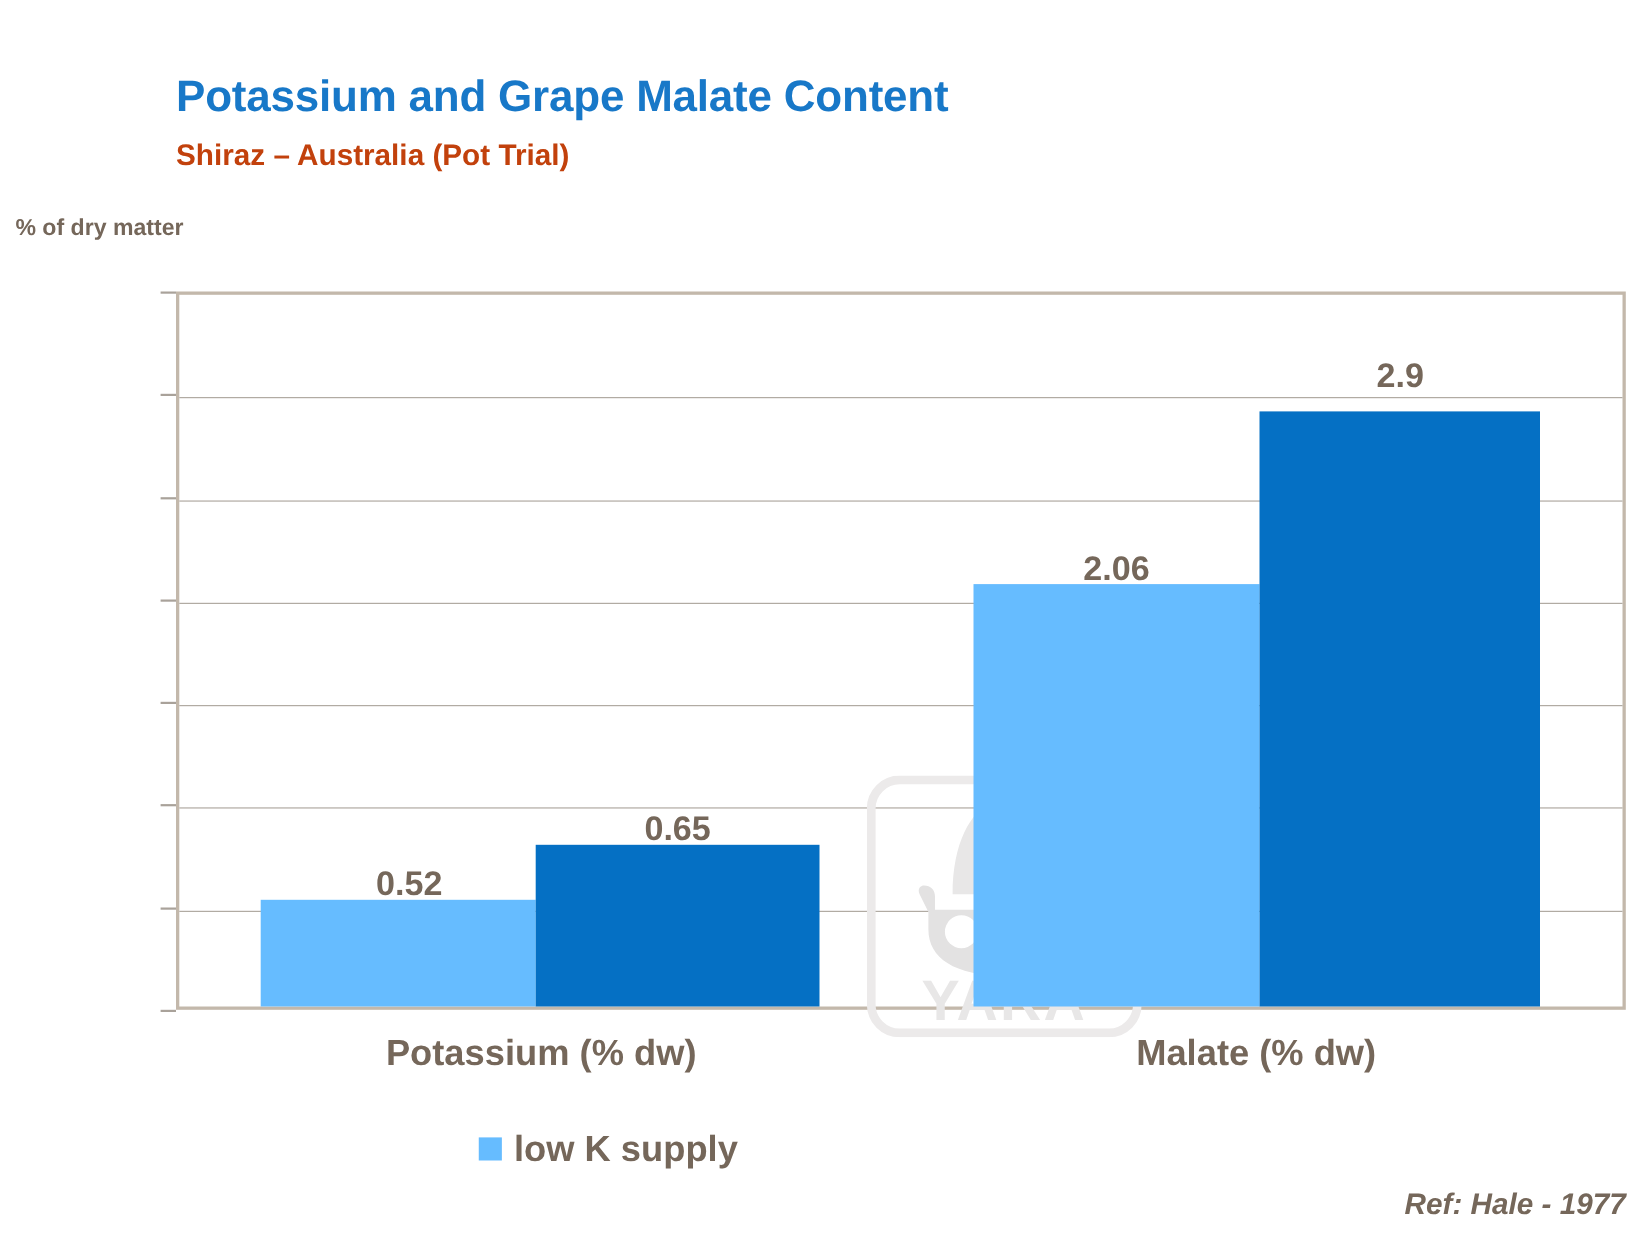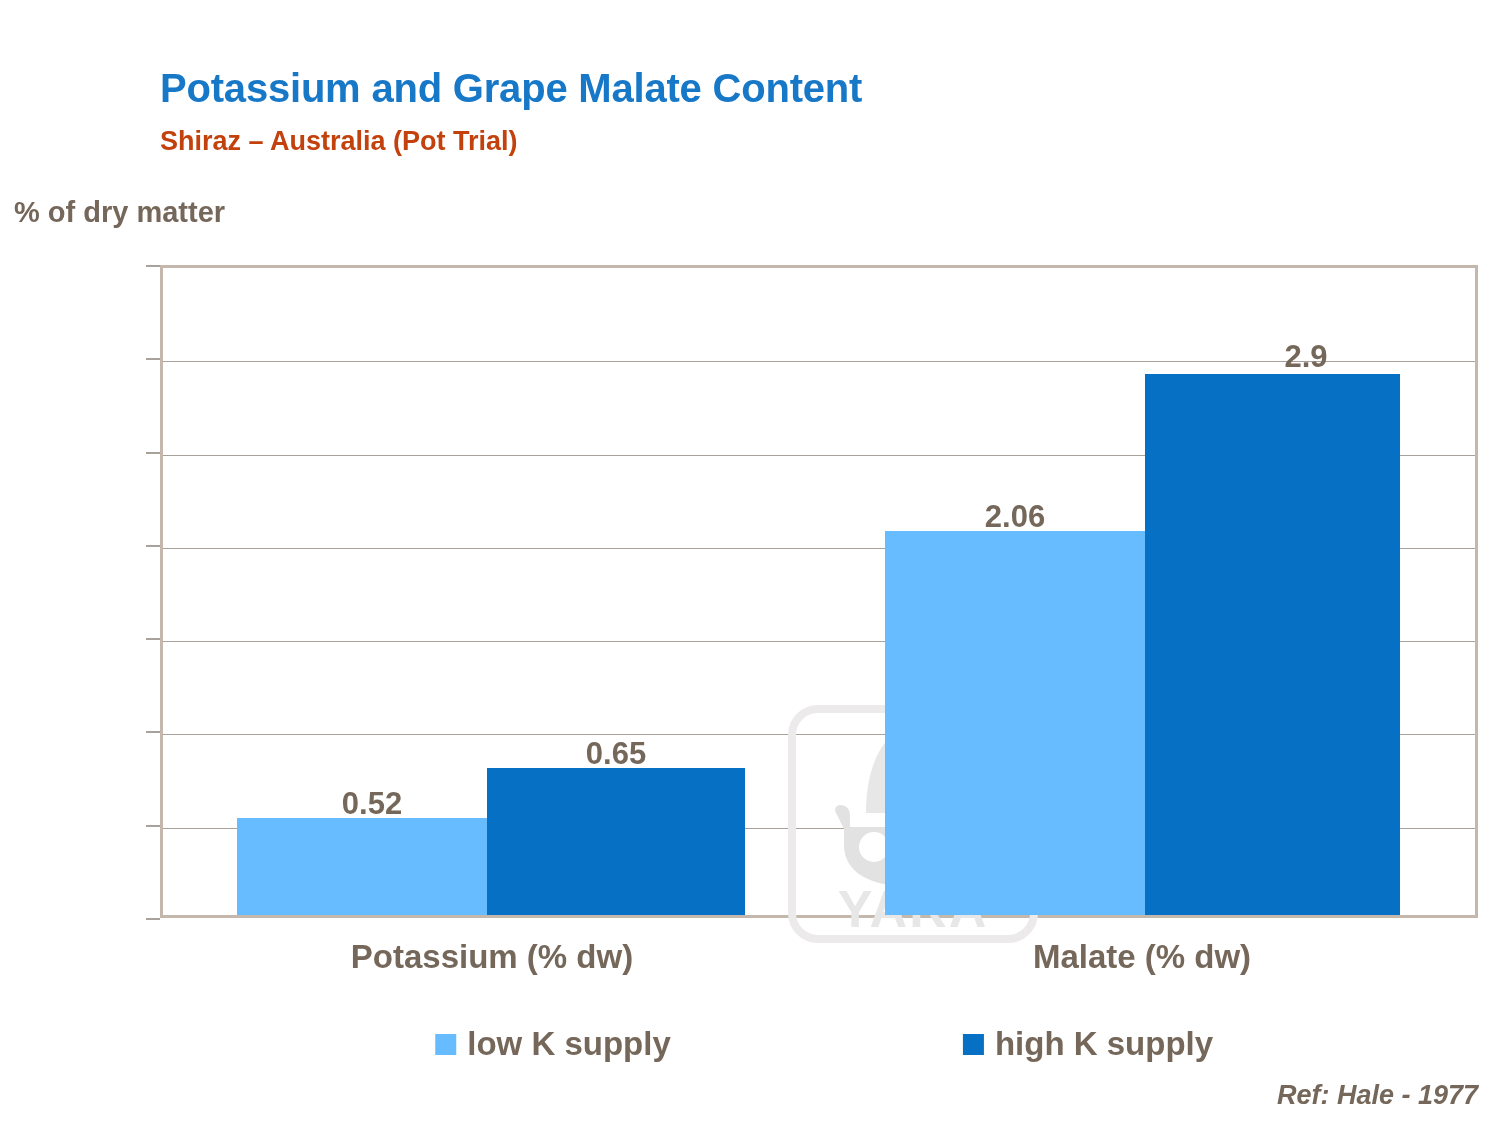--- a/index.html
+++ b/index.html
@@ -34,21 +34,21 @@
     font-weight: bold;
     color: #c2410c;
     white-space: nowrap;
   }
 
   
   #y-axis-title {
     position: absolute;
     left: 14px;
     top: 196px;
-    font-size: 29px;
+    font-size: 21px;
     font-weight: bold;
     color: #75675a;
     white-space: nowrap;
   }
 
   
   #plot-frame {
     position: absolute;
     left: 160px;
     top: 265px;
@@ -208,31 +208,27 @@
 
   <div class="bar low" style="left:74px;  width:250px; height:97.0px;"></div>
   <div class="bar high" style="left:324px; width:258px; height:147.4px;"></div>
 
   <div class="bar low" style="left:722px;  width:260px; height:384.3px;"></div>
   <div class="bar high" style="left:982px; width:255px; height:541.0px;"></div>
 
   <div class="bar-value" style="left:199px; top:518.0px;margin-left:10px;">0.52</div>
   <div class="bar-value" style="left:453px; top:467.6px;">0.65</div>
   <div class="bar-value" style="left:852px; top:230.7px;">2.06</div>
-  <div class="bar-value" style="left:1110px; top:71px;margin-left:33px;">2.9</div>
+  <div class="bar-value" style="left:1110px; top:56px;">2.9</div>
 
 </div>
 
 <div class="cat-label" style="left:492px;">Potassium (% dw)</div>
 <div class="cat-label" style="left:1142px;">Malate (% dw)</div>
 
 <div id="legend">
   <div class="legend-item" style="left:553px;">
     <span class="legend-swatch" style="background:#66bcff;"></span>
     <span class="legend-label">low K supply</span>
   </div>
-  <div class="legend-item" style="left:1088px;">
-    <span class="legend-swatch" style="background:#0570c4;"></span>
-    <span class="legend-label">high K supply</span>
-  </div>
 </div>
 
 <div id="chart-ref">Ref: Hale - 1977</div>
 
 </body></html>

